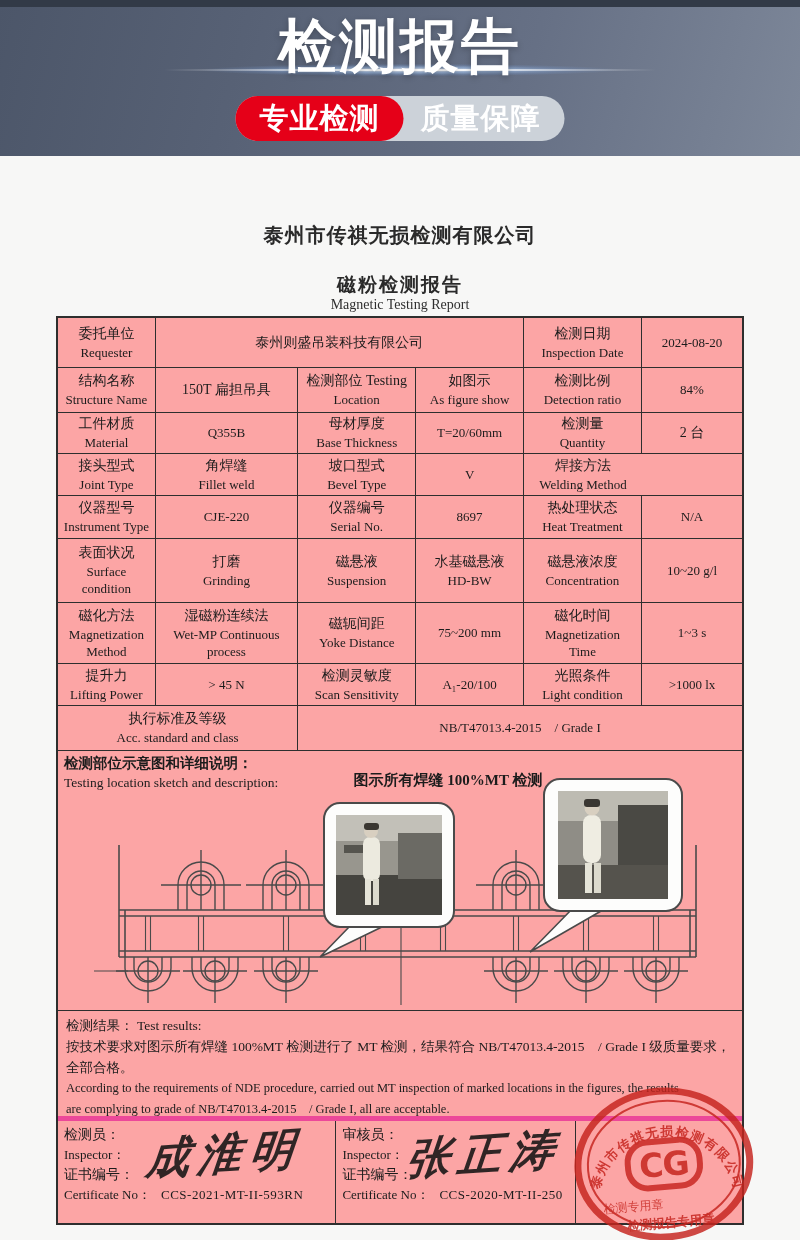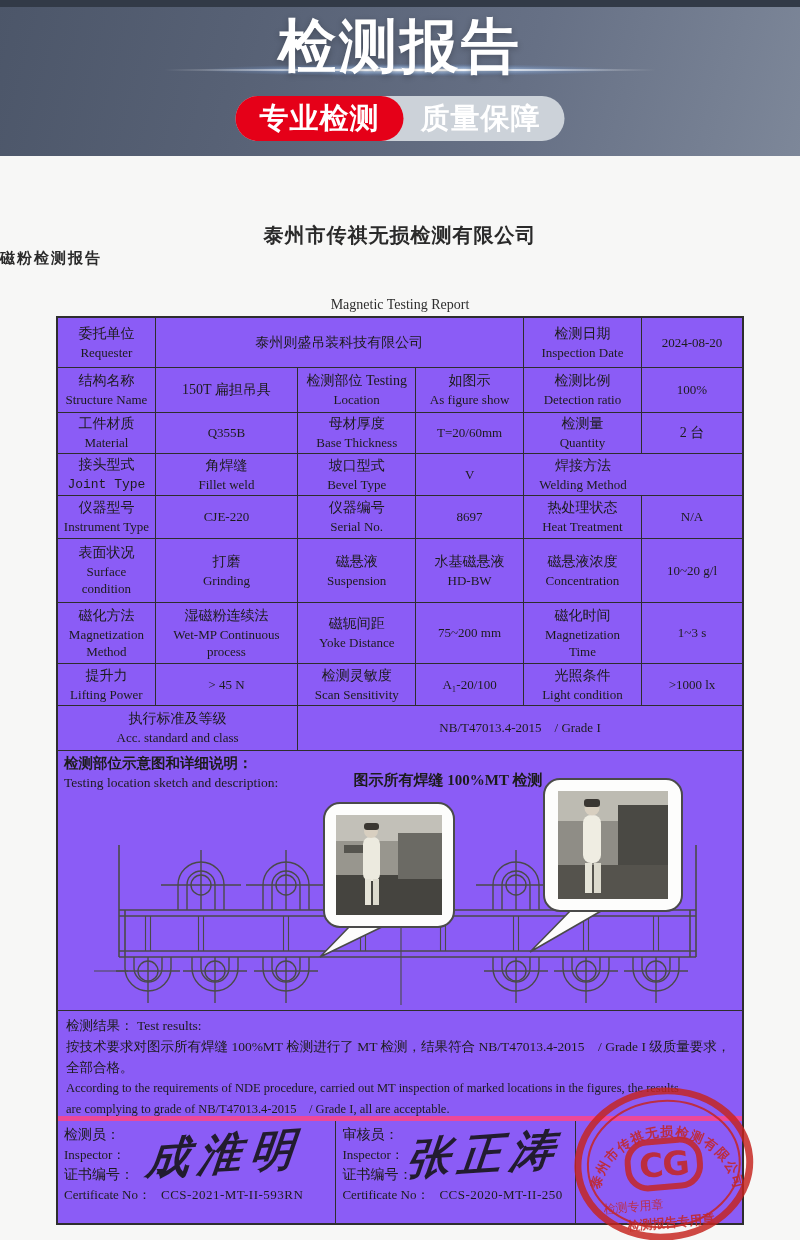--- a/index.html
+++ b/index.html
@@ -23,27 +23,27 @@
   .pill{position:absolute;top:96px;left:50%;transform:translateX(-50%);height:45px;
     background:#ccd2d9;border-radius:24px;display:flex;align-items:center;white-space:nowrap;}
   .pill-left{height:45px;padding:0 24px;background:#e50018;border-radius:24px;color:#fff;
     font-size:29px;font-weight:bold;display:flex;align-items:center;
     font-family:"Liberation Sans","DejaVu Sans",sans-serif;letter-spacing:1px;}
   .pill-right{padding:0 24px 0 17px;color:#fff;font-size:29px;font-weight:bold;
     font-family:"Liberation Sans","DejaVu Sans",sans-serif;letter-spacing:1px;}
   
   .doc-company{position:absolute;top:222px;left:0;width:100%;text-align:center;
     font-size:20px;font-weight:bold;letter-spacing:1px;color:#2a2a2a;}
-  .doc-title-zh{position:absolute;top:249px;left:0;width:100%;text-align:left;
-    font-size:15px;font-weight:bold;letter-spacing:2px;color:#2a2a2a;}
+  .doc-title-zh{position:absolute;top:272px;left:0;width:100%;text-align:center;
+    font-size:19px;font-weight:bold;letter-spacing:2px;color:#2a2a2a;}
   .doc-title-en{position:absolute;top:297px;left:0;width:100%;text-align:center;
     font-size:14px;color:#2e2e2e;}
   
   .rtable{position:absolute;left:56px;top:316px;width:688px;border:2px solid #2e2e2e;
-    background:#8b5cf6;box-sizing:border-box;}
+    background:#fca5a5;box-sizing:border-box;}
   .trow{display:flex;border-bottom:1px solid #2e2e2e;box-sizing:border-box;}
   .tcell{border-right:1px solid #2e2e2e;box-sizing:border-box;display:flex;
     flex-direction:column;justify-content:center;align-items:center;text-align:center;
     padding:1px 2px;overflow:hidden;}
   .tcell:last-child{border-right:none;}
   .ln-zh{font-size:14px;line-height:1.42;}
   .ln-en{font-size:13px;line-height:1.32;}
   
   .sketch-cell{position:relative;height:260px;border-bottom:1px solid #2e2e2e;box-sizing:border-box;}
   .sk-head-zh{position:absolute;left:6px;top:3px;font-size:14.5px;font-weight:bold;}
@@ -122,21 +122,21 @@
       </div>
       <div class="tcell c-value" style="width: 15.7%;">
         <div class="ln-zh">如图示</div>
         <div class="ln-en">As figure show</div>
       </div>
       <div class="tcell c-label" style="width: 17.3%;">
         <div class="ln-zh">检测比例</div>
         <div class="ln-en">Detection ratio</div>
       </div>
       <div class="tcell c-value" style="width: 14.6%;">
-        <div class="ln-en">100%</div>
+        <div class="ln-en">84%</div>
       </div>
     </div>
     <div class="trow" style="height: 41px;">
       <div class="tcell c-label" style="width: 14.3%;">
         <div class="ln-zh">工件材质</div>
         <div class="ln-en">Material</div>
       </div>
       <div class="tcell c-value" style="width: 20.8%;">
         <div class="ln-en">Q355B</div>
       </div>
@@ -149,21 +149,21 @@
       </div>
       <div class="tcell c-label" style="width: 17.3%;">
         <div class="ln-zh">检测量</div>
         <div class="ln-en">Quantity</div>
       </div>
       <div class="tcell c-value" style="width: 14.6%;">
         <div class="ln-zh">2 台</div>
       </div>
     </div>
     <div class="trow" style="height: 42px;">
-      <div class="tcell c-label" style="width: 14.3%; font-family: Liberation Mono, monospace;">
+      <div class="tcell c-label" style="width: 14.3%;">
         <div class="ln-zh">接头型式</div>
         <div class="ln-en">Joint Type</div>
       </div>
       <div class="tcell c-value" style="width: 20.8%;">
         <div class="ln-zh">角焊缝</div>
         <div class="ln-en">Fillet weld</div>
       </div>
       <div class="tcell c-label" style="width: 17.3%;">
         <div class="ln-zh">坡口型式</div>
         <div class="ln-en">Bevel Type</div>

